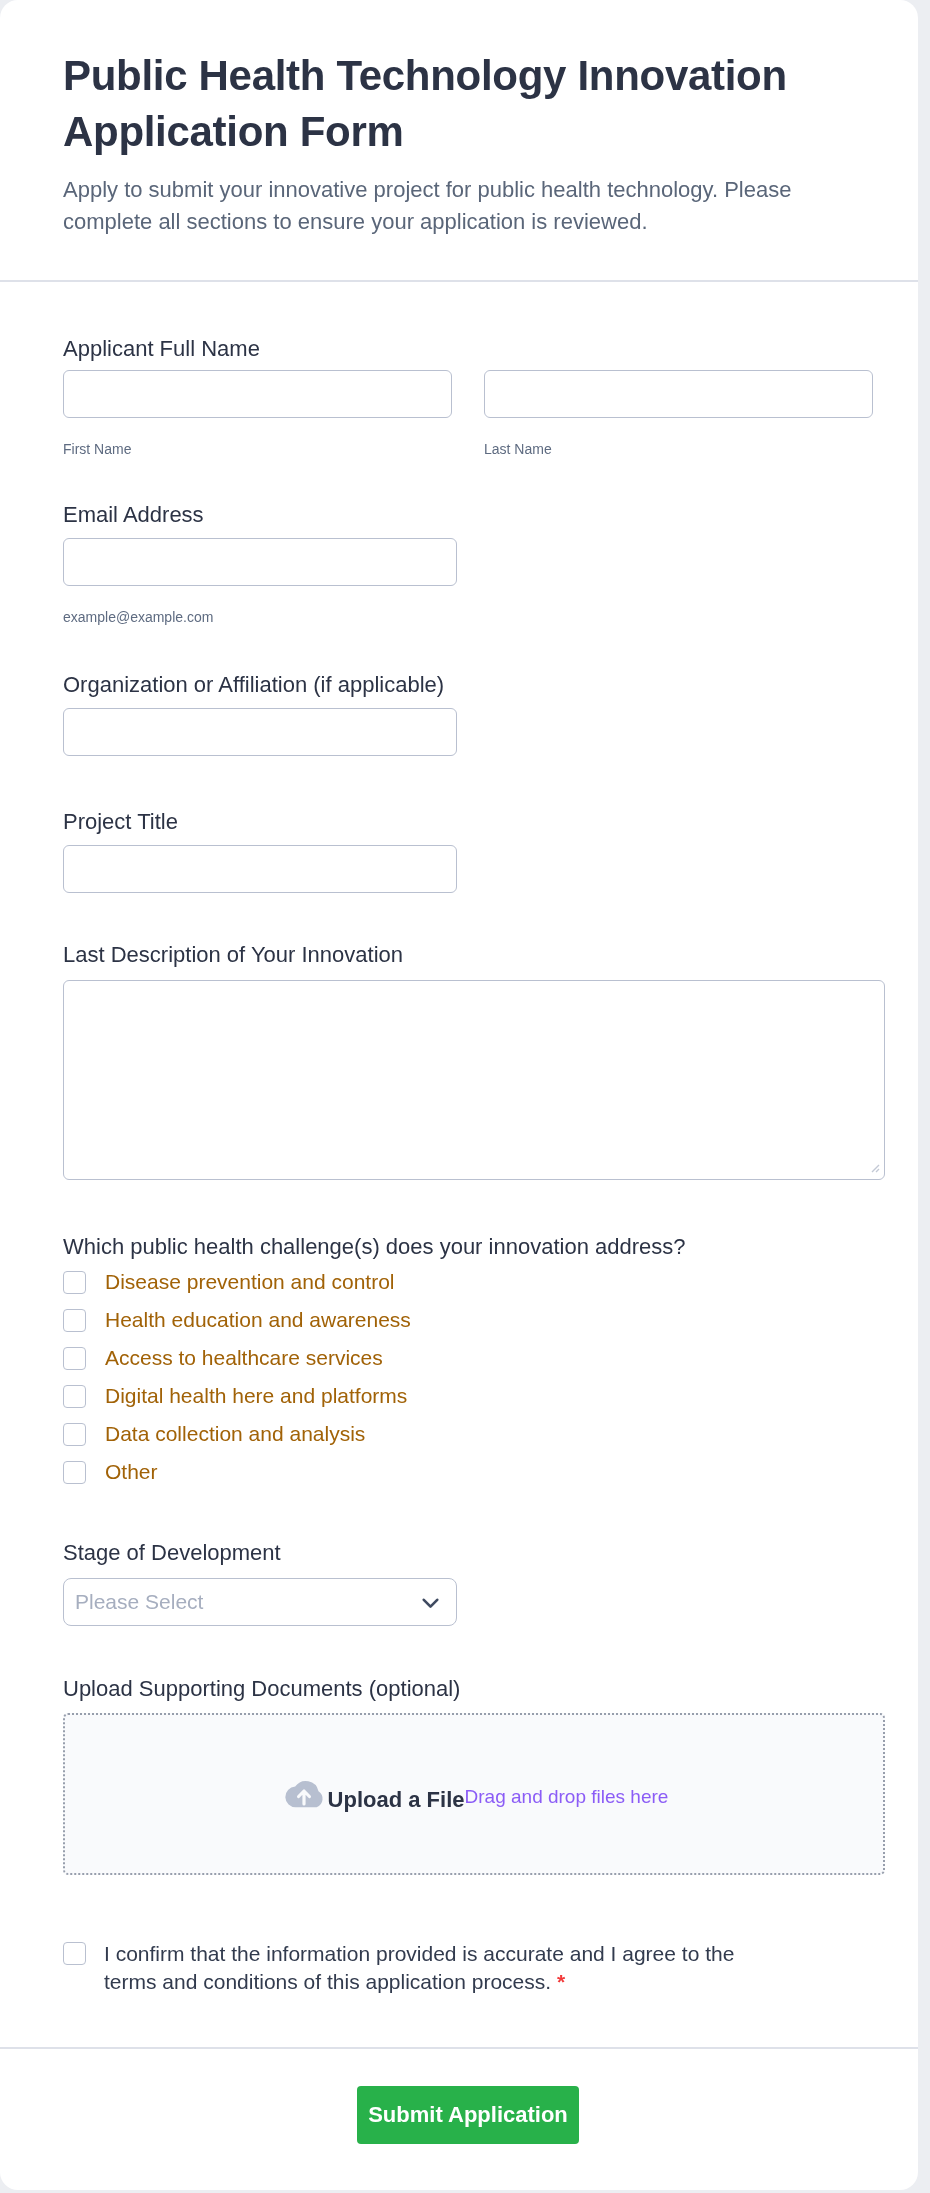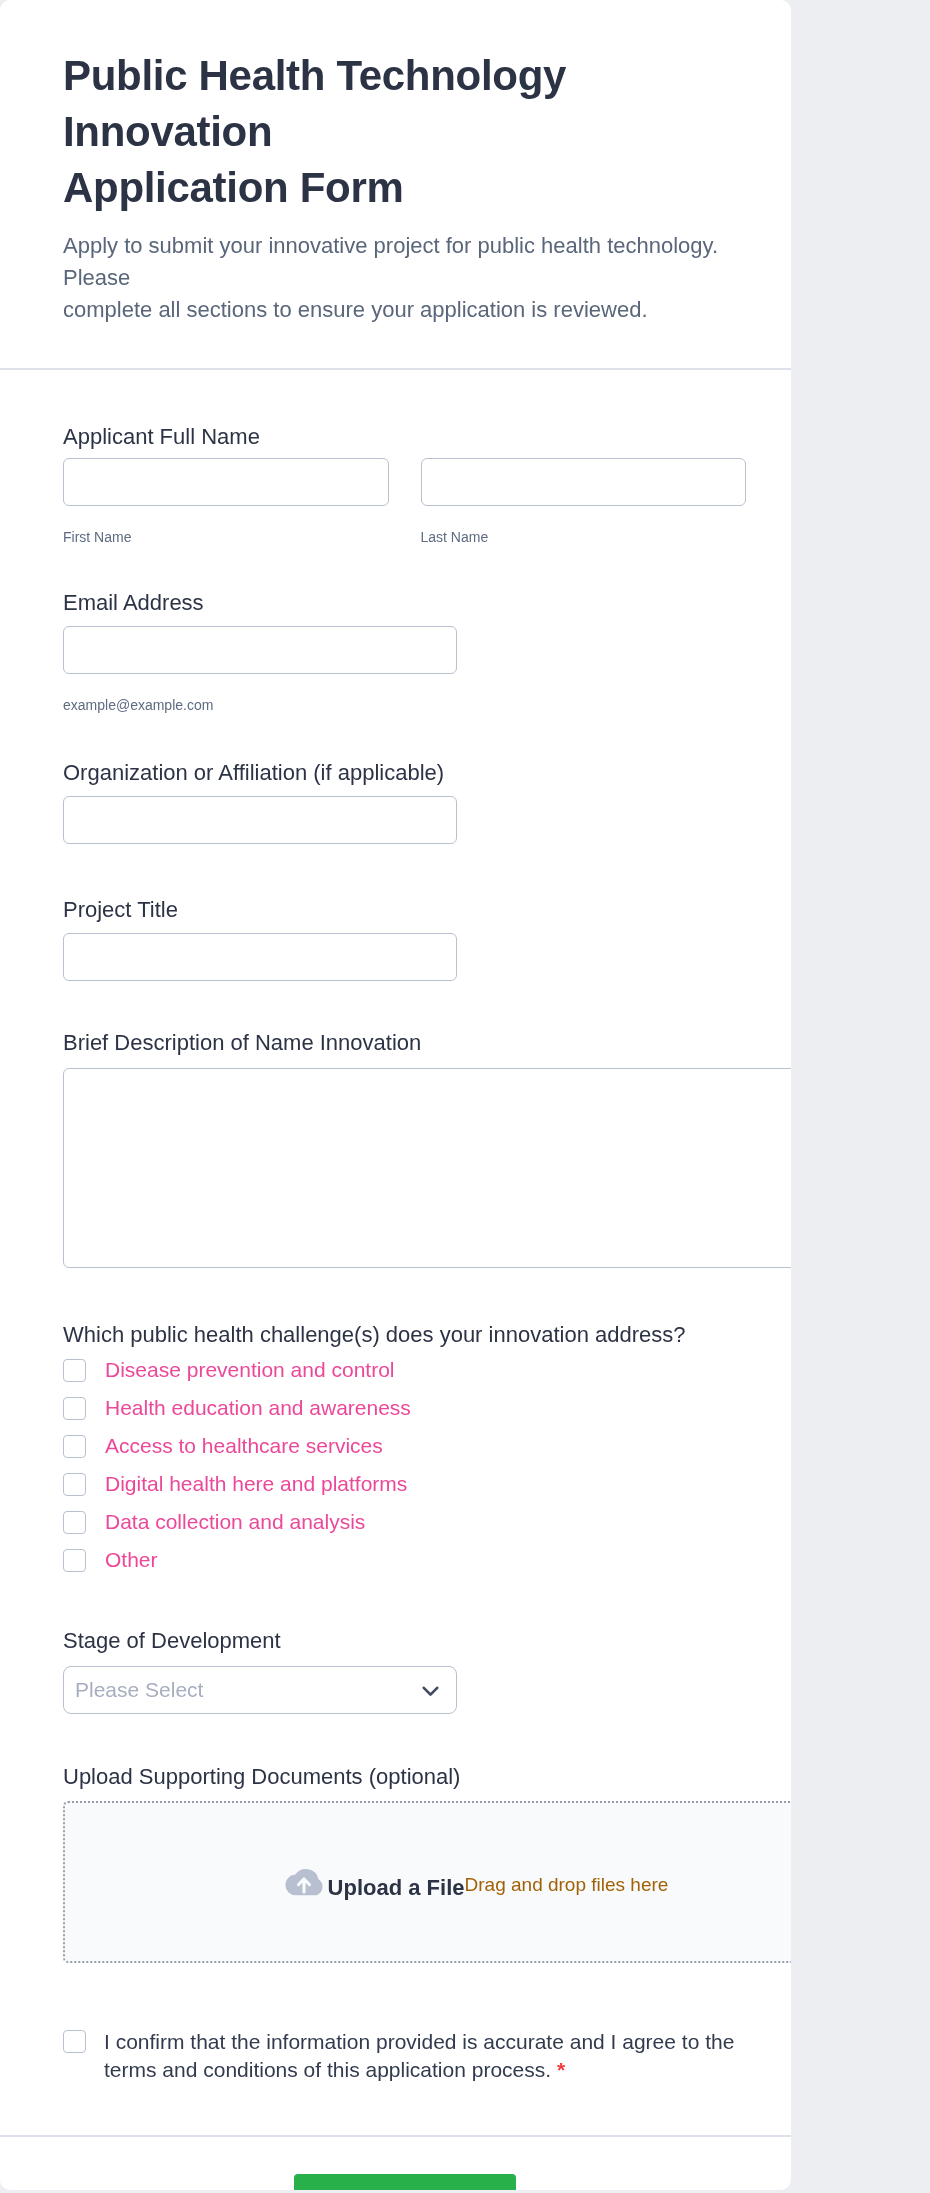--- a/index.html
+++ b/index.html
@@ -4,23 +4,23 @@
 <style>
   * { box-sizing: border-box; }
   html, body { margin: 0; padding: 0; }
   body {
     width: 930px; height: 2193px;
     background: #eceef2;
     font-family: "Liberation Sans", sans-serif;
     overflow: hidden;
   }
   .card {
-    width: 791px; height: 2190px;
+    width: 918px; height: 2190px;
     background: #ffffff;
-    border-radius: 10px;
+    border-radius: 18px;
     overflow: hidden;
   }
   .content { padding-left: 63px; padding-right: 45px; }
 
   
   .header { padding-top: 48px; }
   .form-title {
     margin: 0 0 14px 0;
     font-size: 42px; line-height: 56px; font-weight: 700;
     color: #2c3345; letter-spacing: -0.3px;
@@ -72,21 +72,21 @@
   
   .q-row6 { margin-top: 54px; }
   .opt-list { margin-top: 3px; }
   .opt-row { display: flex; align-items: center; height: 38px; cursor: pointer; }
   .cbx {
     appearance: none; -webkit-appearance: none;
     width: 23px; height: 23px; flex: 0 0 23px;
     border: 1.5px solid #b9c0d0; border-radius: 4px;
     background: #fff; margin: 0;
   }
-  .opt-text { margin-left: 19px; font-size: 21px; color: #ec4899; }
+  .opt-text { margin-left: 19px; font-size: 21px; color: #a16207; }
 
   
   .q-row7 { margin-top: 49px; }
   .select-box {
     margin-top: 12px; width: 394px; height: 48px; border-radius: 8px;
     display: flex; align-items: center; position: relative;
     padding: 0 11px; cursor: pointer;
   }
   .select-placeholder { color: #a6aebf; font-size: 21px; }
   .select-chevron { position: absolute; right: 17px; top: 19px; }
@@ -94,21 +94,21 @@
   
   .q-row8 { margin-top: 50px; }
   .dropzone {
     margin-top: 11px; width: 822px; height: 162px;
     border: 2px dotted #979eac; border-radius: 5px;
     background: #f9fafc;
     display: flex; flex-direction: row; align-items: center; justify-content: center;
     cursor: pointer;
   }
   .dz-title { margin-top: 12px; font-size: 22px; line-height: 26px; font-weight: 700; color: #2c3345; }
-  .dz-hint { margin-top: 6px; font-size: 19px; line-height: 22px; color: #a16207; }
+  .dz-hint { margin-top: 6px; font-size: 19px; line-height: 22px; color: #8b5cf6; }
 
   
   .q-row9 { margin-top: 65px; }
   .confirm-block { font-size: 21px; line-height: 28px; color: #323b4e; }
   .confirm-cbx { float: left; margin: 2px 18px 4px 0; cursor: pointer; }
   .confirm-line { display: block; }
   .req-star { color: #f23a3a; font-weight: 700; margin-left: 6px; }
 
   
   .submit-row { margin-top: 37px; display: flex; justify-content: center; }
@@ -164,21 +164,21 @@
       <span class="q-label">Organization or Affiliation (if applicable)</span>
       <input class="text-input" type="text" aria-label="Organization or Affiliation" value="" style="">
     </div>
 
     <div class="q-row4">
       <span class="q-label">Project Title</span>
       <input class="text-input" type="text" aria-label="Project Title" value="" style="">
     </div>
 
     <div class="q-row5">
-      <span class="q-label">Brief Description of Name Innovation</span>
+      <span class="q-label">Last Description of Your Innovation</span>
       <div class="textarea-wrap">
         <textarea class="big-textarea" aria-label="Brief Description of Your Innovation" style=""></textarea>
         <svg class="resize-grip" width="12" height="12" viewBox="0 0 12 12">
           <path d="M11 4 4 11 M11 8 8 11" stroke="#c3c9d5" stroke-width="1.4" fill="none"></path>
         </svg>
       </div>
     </div>
 
     <div class="q-row6">
       <span class="q-label">Which public health challenge(s) does your innovation address?</span>

